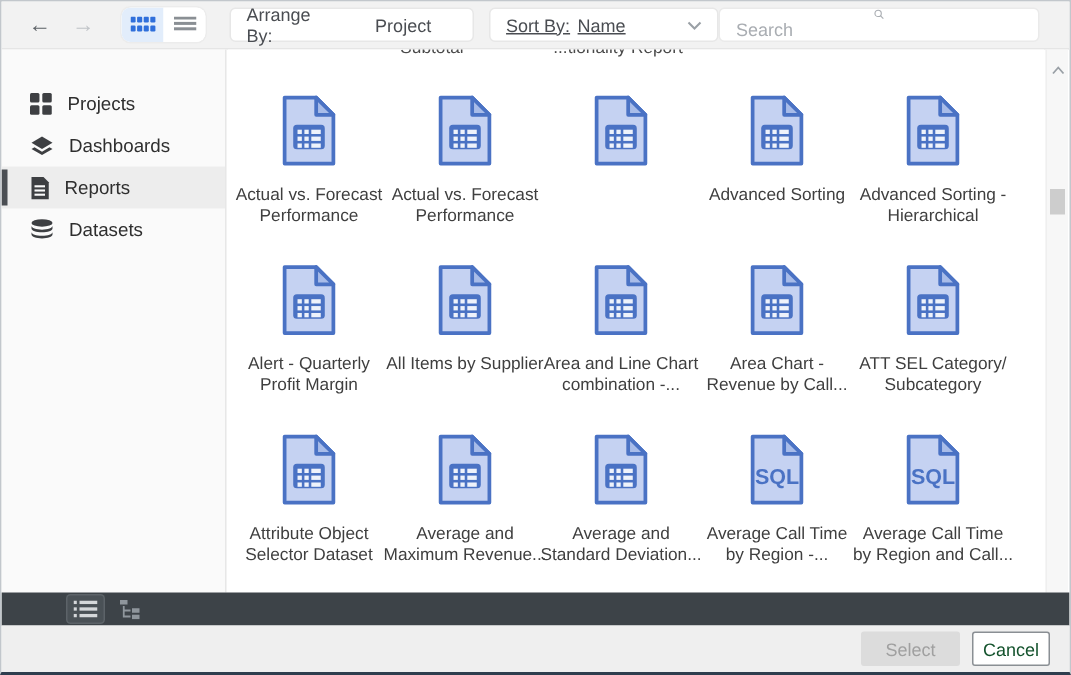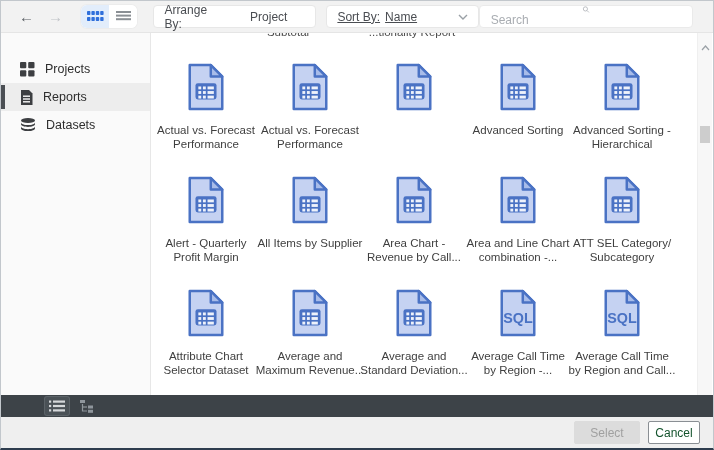--- a/index.html
+++ b/index.html
@@ -170,20 +170,29 @@
             <g fill="#3d3f42">
               <rect x="0" y="0" width="6.3" height="6.3" rx="1"></rect>
               <rect x="8.2" y="0" width="6.3" height="6.3" rx="1"></rect>
               <rect x="0" y="8.2" width="6.3" height="6.3" rx="1"></rect>
               <rect x="8.2" y="8.2" width="6.3" height="6.3" rx="1"></rect>
             </g>
           </svg>
         </span>
         <span>Projects</span>
       </div>
+      <div class="side-item">
+        <span style="display: flex;">
+          <svg width="16" height="14" viewBox="0 0 16 14">
+            <path d="M8 1 L15 5.2 8 9.4 1 5.2 Z" fill="#3d3f42"></path>
+            <path d="M3 8.2 L8 11.2 13 8.2 15 9.4 8 13.4 1 9.4 Z" fill="#3d3f42"></path>
+          </svg>
+        </span>
+        <span>Dashboards</span>
+      </div>
       <div class="side-item sel">
         <span style="display: flex;">
           <svg width="13" height="15" viewBox="0 0 13 15">
             <path d="M1 0 H9 L12.5 3.5 V15 H1 Z" fill="#3d3f42"></path>
             <g fill="#fafafa">
               <rect x="3" y="5.5" width="7" height="1.4"></rect>
               <rect x="3" y="8.3" width="7" height="1.4"></rect>
               <rect x="3" y="11.1" width="7" height="1.4"></rect>
             </g>
           </svg>
@@ -354,81 +363,81 @@
               <rect x="19.8" y="24.4" width="3" height="3"></rect>
               <rect x="24.6" y="24.4" width="6.6" height="3"></rect>
               <rect x="15" y="29.2" width="3" height="3"></rect>
               <rect x="19.8" y="29.2" width="3" height="3"></rect>
               <rect x="24.6" y="29.2" width="6.6" height="3"></rect>
               <rect x="15" y="34" width="3" height="3"></rect>
               <rect x="19.8" y="34" width="3" height="3"></rect>
               <rect x="24.6" y="34" width="6.6" height="3"></rect>
             </g>
           </svg>
+          <div class="flabel">Area and Line Chart
+combination -...</div>
+        </div>
+        <div class="cell">
+          <svg width="44" height="50" viewBox="0 0 46 52">
+            <path d="M6 2 H28 L40 14 V48 H6 Z" fill="#c5d2f2" stroke="#4a72c4" stroke-width="2.6" stroke-linejoin="round"></path>
+            <path d="M28 2 V14 H40 Z" fill="#a8bce9" stroke="#4a72c4" stroke-width="2.6" stroke-linejoin="round"></path>
+            <rect x="12" y="21" width="22" height="17" rx="2.5" fill="#4a72c4"></rect>
+            <g fill="#eef2fb">
+              <rect x="15" y="24.4" width="3" height="3"></rect>
+              <rect x="19.8" y="24.4" width="3" height="3"></rect>
+              <rect x="24.6" y="24.4" width="6.6" height="3"></rect>
+              <rect x="15" y="29.2" width="3" height="3"></rect>
+              <rect x="19.8" y="29.2" width="3" height="3"></rect>
+              <rect x="24.6" y="29.2" width="6.6" height="3"></rect>
+              <rect x="15" y="34" width="3" height="3"></rect>
+              <rect x="19.8" y="34" width="3" height="3"></rect>
+              <rect x="24.6" y="34" width="6.6" height="3"></rect>
+            </g>
+          </svg>
           <div class="flabel">Area Chart -
 Revenue by Call...</div>
         </div>
         <div class="cell">
           <svg width="44" height="50" viewBox="0 0 46 52">
             <path d="M6 2 H28 L40 14 V48 H6 Z" fill="#c5d2f2" stroke="#4a72c4" stroke-width="2.6" stroke-linejoin="round"></path>
             <path d="M28 2 V14 H40 Z" fill="#a8bce9" stroke="#4a72c4" stroke-width="2.6" stroke-linejoin="round"></path>
             <rect x="12" y="21" width="22" height="17" rx="2.5" fill="#4a72c4"></rect>
             <g fill="#eef2fb">
               <rect x="15" y="24.4" width="3" height="3"></rect>
               <rect x="19.8" y="24.4" width="3" height="3"></rect>
               <rect x="24.6" y="24.4" width="6.6" height="3"></rect>
               <rect x="15" y="29.2" width="3" height="3"></rect>
               <rect x="19.8" y="29.2" width="3" height="3"></rect>
               <rect x="24.6" y="29.2" width="6.6" height="3"></rect>
               <rect x="15" y="34" width="3" height="3"></rect>
               <rect x="19.8" y="34" width="3" height="3"></rect>
               <rect x="24.6" y="34" width="6.6" height="3"></rect>
             </g>
           </svg>
-          <div class="flabel">Area and Line Chart
-combination -...</div>
-        </div>
-        <div class="cell">
-          <svg width="44" height="50" viewBox="0 0 46 52">
-            <path d="M6 2 H28 L40 14 V48 H6 Z" fill="#c5d2f2" stroke="#4a72c4" stroke-width="2.6" stroke-linejoin="round"></path>
-            <path d="M28 2 V14 H40 Z" fill="#a8bce9" stroke="#4a72c4" stroke-width="2.6" stroke-linejoin="round"></path>
-            <rect x="12" y="21" width="22" height="17" rx="2.5" fill="#4a72c4"></rect>
-            <g fill="#eef2fb">
-              <rect x="15" y="24.4" width="3" height="3"></rect>
-              <rect x="19.8" y="24.4" width="3" height="3"></rect>
-              <rect x="24.6" y="24.4" width="6.6" height="3"></rect>
-              <rect x="15" y="29.2" width="3" height="3"></rect>
-              <rect x="19.8" y="29.2" width="3" height="3"></rect>
-              <rect x="24.6" y="29.2" width="6.6" height="3"></rect>
-              <rect x="15" y="34" width="3" height="3"></rect>
-              <rect x="19.8" y="34" width="3" height="3"></rect>
-              <rect x="24.6" y="34" width="6.6" height="3"></rect>
-            </g>
-          </svg>
           <div class="flabel">ATT SEL Category/
 Subcategory</div>
         </div>
         <div class="cell">
           <svg width="44" height="50" viewBox="0 0 46 52">
             <path d="M6 2 H28 L40 14 V48 H6 Z" fill="#c5d2f2" stroke="#4a72c4" stroke-width="2.6" stroke-linejoin="round"></path>
             <path d="M28 2 V14 H40 Z" fill="#a8bce9" stroke="#4a72c4" stroke-width="2.6" stroke-linejoin="round"></path>
             <rect x="12" y="21" width="22" height="17" rx="2.5" fill="#4a72c4"></rect>
             <g fill="#eef2fb">
               <rect x="15" y="24.4" width="3" height="3"></rect>
               <rect x="19.8" y="24.4" width="3" height="3"></rect>
               <rect x="24.6" y="24.4" width="6.6" height="3"></rect>
               <rect x="15" y="29.2" width="3" height="3"></rect>
               <rect x="19.8" y="29.2" width="3" height="3"></rect>
               <rect x="24.6" y="29.2" width="6.6" height="3"></rect>
               <rect x="15" y="34" width="3" height="3"></rect>
               <rect x="19.8" y="34" width="3" height="3"></rect>
               <rect x="24.6" y="34" width="6.6" height="3"></rect>
             </g>
           </svg>
-          <div class="flabel">Attribute Chart
+          <div class="flabel">Attribute Object
 Selector Dataset</div>
         </div>
         <div class="cell">
           <svg width="44" height="50" viewBox="0 0 46 52">
             <path d="M6 2 H28 L40 14 V48 H6 Z" fill="#c5d2f2" stroke="#4a72c4" stroke-width="2.6" stroke-linejoin="round"></path>
             <path d="M28 2 V14 H40 Z" fill="#a8bce9" stroke="#4a72c4" stroke-width="2.6" stroke-linejoin="round"></path>
             <rect x="12" y="21" width="22" height="17" rx="2.5" fill="#4a72c4"></rect>
             <g fill="#eef2fb">
               <rect x="15" y="24.4" width="3" height="3"></rect>
               <rect x="19.8" y="24.4" width="3" height="3"></rect>

